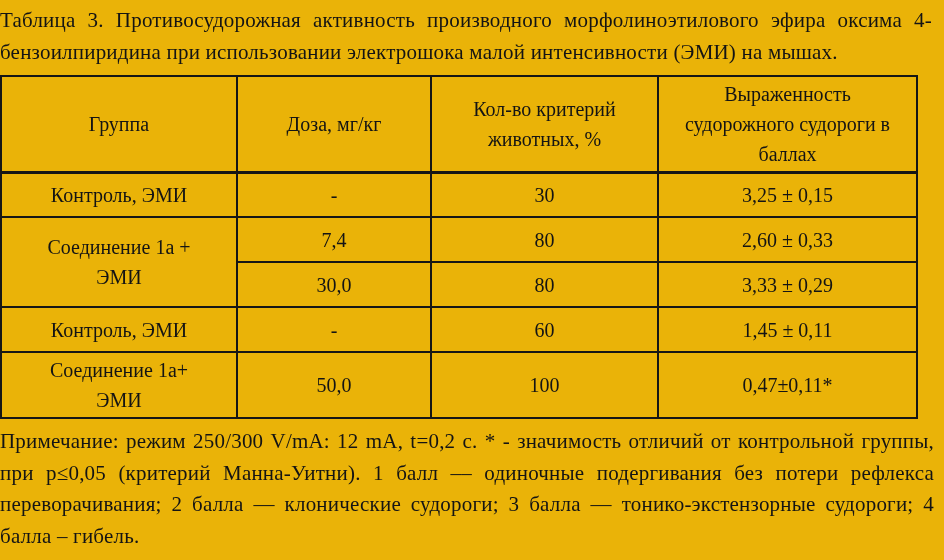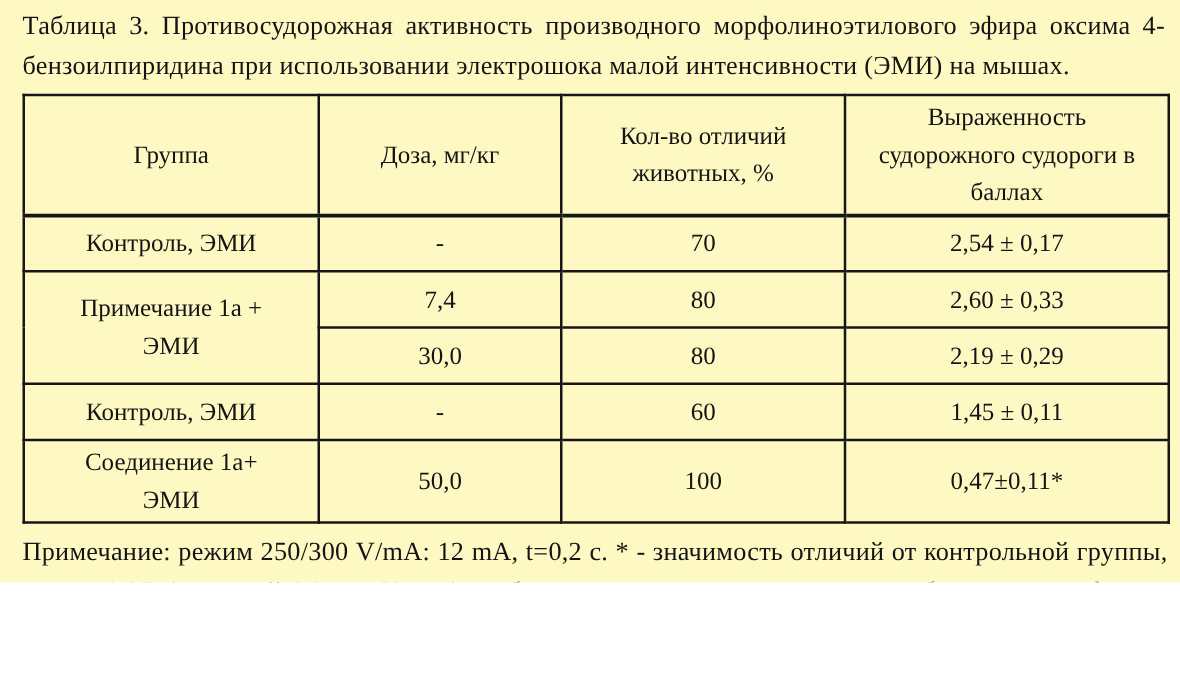--- a/index.html
+++ b/index.html
@@ -3,27 +3,27 @@
 <meta charset="utf-8">
 <style>
   html, body {
     margin: 0;
     padding: 0;
     background: #ffffff;
   }
   .page {
     position: relative;
     width: 944px;
-    height: 466px;
-    background: #fef9c3;
+    height: 560px;
+    background: #eab308;
     color: #141414;
     font-family: "Liberation Serif", "DejaVu Serif", serif;
     overflow: hidden;
     box-sizing: border-box;
-    padding: 5px 10px 0 18px;
+    padding: 5px 10px 0 0;
   }
   .caption {
     margin: 0 2px 6px 0;
     font-size: 21px;
     line-height: 1.52;
     text-align: justify;
     letter-spacing: 0.2px;
   }
   table.results {
     border-collapse: collapse;
@@ -73,45 +73,45 @@
     <colgroup>
       <col style="width:236px">
       <col style="width:194px">
       <col style="width:227px">
       <col style="width:259px">
     </colgroup>
     <thead>
       <tr>
         <th>Группа</th>
         <th>Доза, мг/кг</th>
-        <th>Кол-во отличий
+        <th>Кол-во критерий
 животных, %</th>
         <th>Выраженность
 судорожного судороги в
 баллах</th>
       </tr>
     </thead>
     <tbody>
       <tr>
         <td>Контроль, ЭМИ</td>
         <td>-</td>
-        <td>70</td>
-        <td>2,54 ± 0,17</td>
+        <td>30</td>
+        <td>3,25 ± 0,15</td>
       </tr>
       <tr>
-        <td rowspan="2">Примечание 1а +
+        <td rowspan="2">Соединение 1а +
 ЭМИ</td>
         <td>7,4</td>
         <td>80</td>
         <td>2,60 ± 0,33</td>
       </tr>
       <tr>
         <td>30,0</td>
         <td>80</td>
-        <td>2,19 ± 0,29</td>
+        <td>3,33 ± 0,29</td>
       </tr>
       <tr>
         <td>Контроль, ЭМИ</td>
         <td>-</td>
         <td>60</td>
         <td>1,45 ± 0,11</td>
       </tr>
       <tr class="last">
         <td>Соединение 1а+
 ЭМИ</td>

